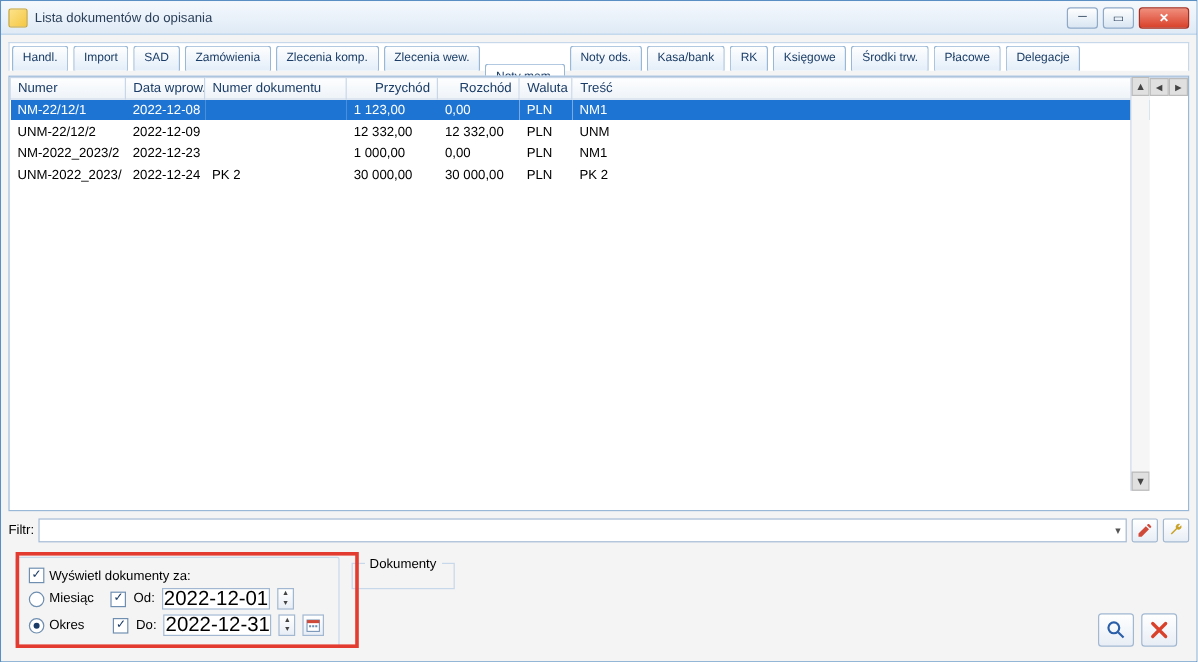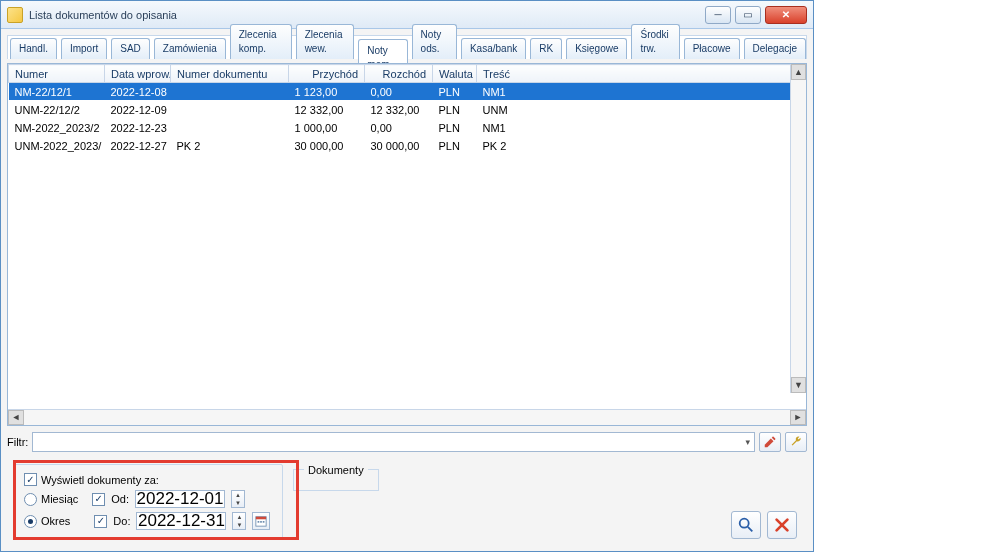--- a/index.html
+++ b/index.html
@@ -5,21 +5,21 @@
 * { box-sizing: border-box; margin: 0; padding: 0; }
 body {
   font-family: Tahoma, "Segoe UI", sans-serif;
   font-size: 11px;
   background: #fff;
   width: 998px;
   height: 552px;
   overflow: hidden;
 }
 .window {
-  width: 814px;
+  width: 998px;
   height: 552px;
   border: 1px solid #5a8fc4;
   display: flex;
   flex-direction: column;
   background: #fff;
 }
 .titlebar {
   height: 28px;
   background: linear-gradient(to bottom, #f5f9fd, #dfeaf6);
   border-bottom: 1px solid #a9c7e8;
@@ -88,21 +88,20 @@
   top: 17px;
   padding-top: 4px;
   padding-bottom: 4px;
 }
 
 .grid-wrap {
   border: 1px solid #99b7d7;
   background: #fff;
   flex: 1;
   display: flex;
-  flex-direction: column;
   overflow: hidden;
   position: relative;
 }
 .grid {
   flex: 1;
   overflow: auto;
   position: relative;
 }
 .grid table {
   border-collapse: collapse;
@@ -284,21 +283,21 @@
                 <td>NM-2022_2023/2</td>
                 <td>2022-12-23</td>
                 <td></td>
                 <td class="num">1 000,00</td>
                 <td class="num">0,00</td>
                 <td>PLN</td>
                 <td>NM1</td>
               </tr>
               <tr>
                 <td>UNM-2022_2023/</td>
-                <td>2022-12-27</td>
+                <td>2022-12-24</td>
                 <td>PK 2</td>
                 <td class="num">30 000,00</td>
                 <td class="num">30 000,00</td>
                 <td>PLN</td>
                 <td>PK 2</td>
               </tr>
             </tbody>
         </table>
         <div class="vscroll">
           <div class="arrow">▲</div>

